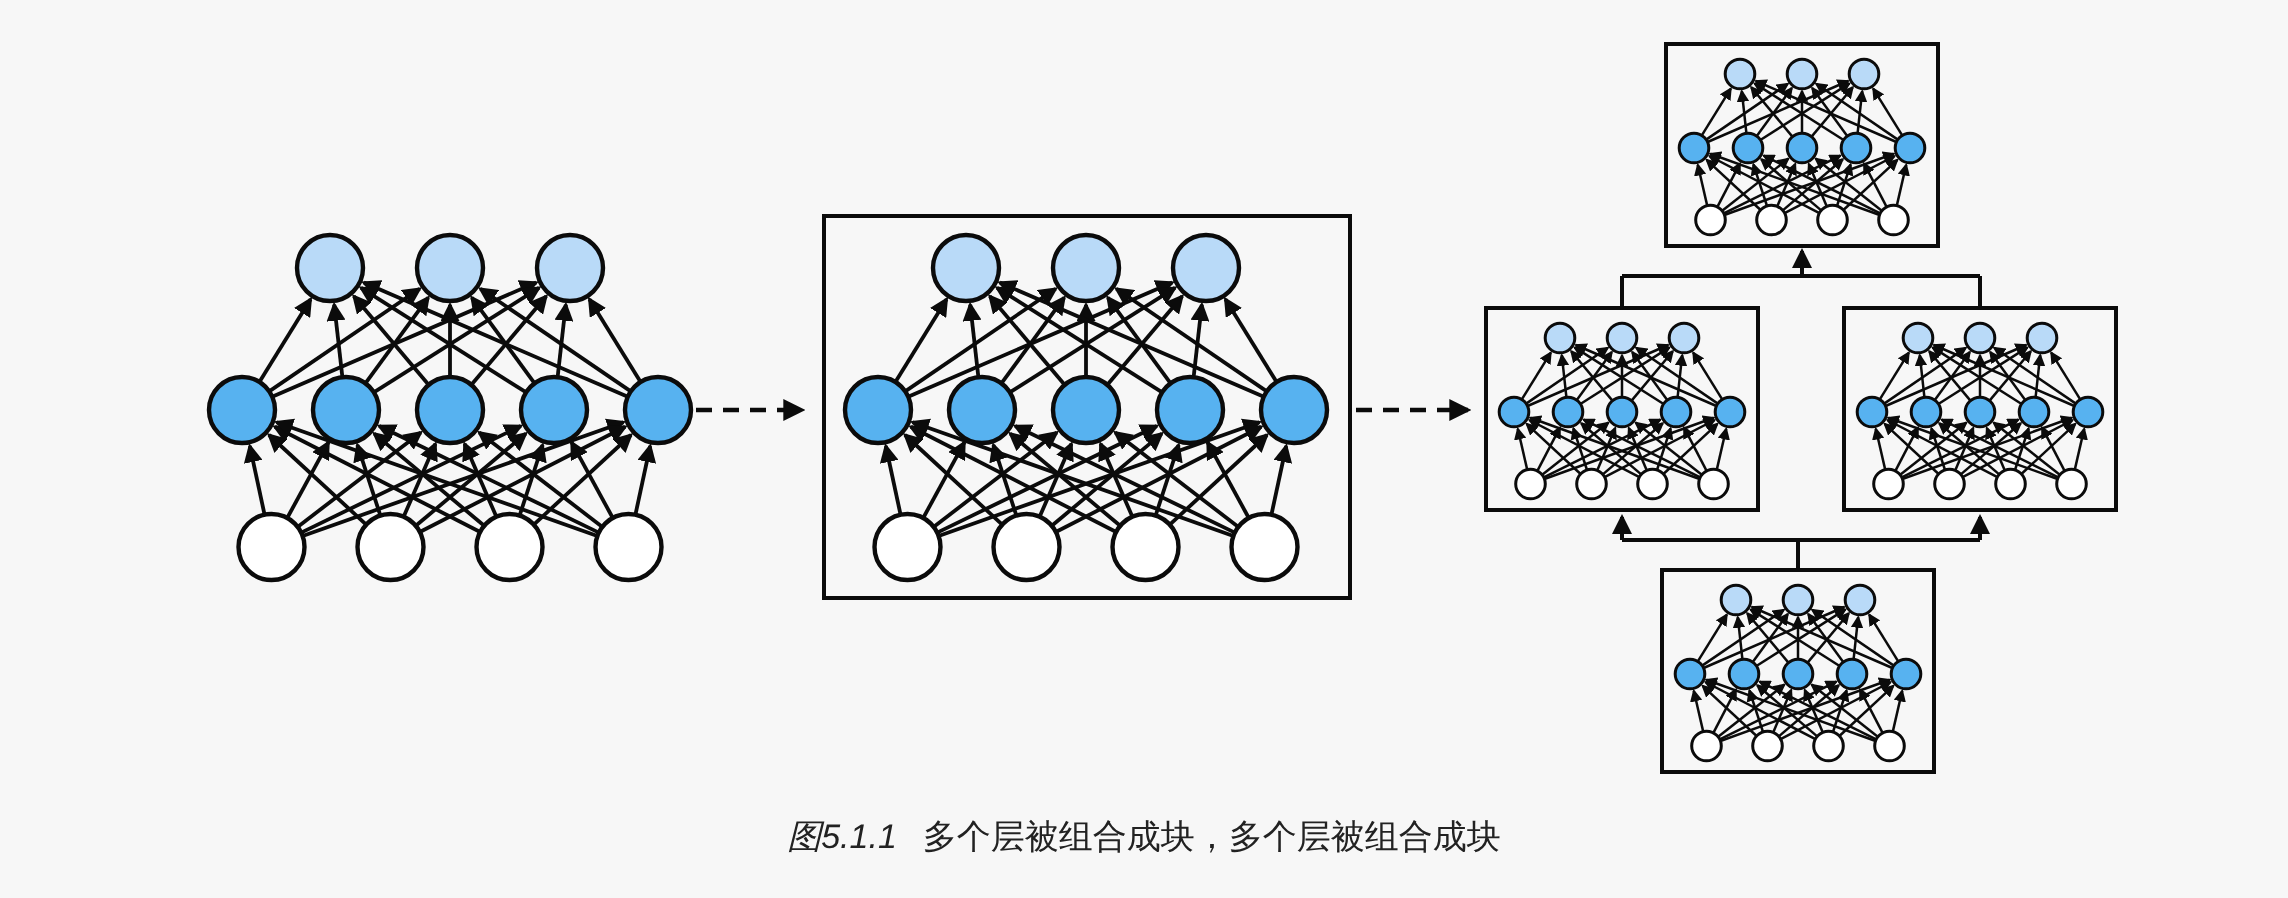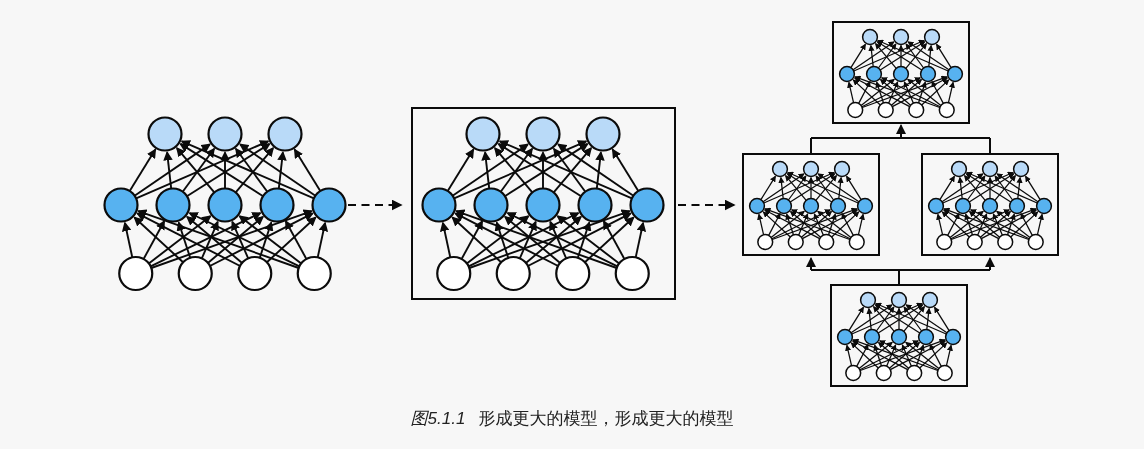--- a/index.html
+++ b/index.html
@@ -351,15 +351,15 @@
         <line x1="811" y1="270" x2="811" y2="258.5" stroke="#0b0b0b" stroke-width="2" marker-end="url(#ah)"></line>
         <line x1="990" y1="270" x2="990" y2="258.5" stroke="#0b0b0b" stroke-width="2" marker-end="url(#ah)"></line>
         <line x1="811" y1="155" x2="811" y2="138" stroke="#0b0b0b" stroke-width="2"></line>
         <line x1="990" y1="155" x2="990" y2="138" stroke="#0b0b0b" stroke-width="2"></line>
         <line x1="811" y1="138" x2="990" y2="138" stroke="#0b0b0b" stroke-width="2"></line>
         <line x1="901" y1="138" x2="901" y2="125.5" stroke="#0b0b0b" stroke-width="2" marker-end="url(#ah)"></line>
       </g>
     </svg>
 
   <figcaption class="caption" style="color: rgb(34, 34, 34);">
-    <span class="fig-label">图5.1.1</span><span>形成更大的模型，形成更大的模型</span>
+    <span class="fig-label">图5.1.1</span><span>多个层被组合成块，多个层被组合成块</span>
   </figcaption>
 </div>
 
 </body></html>

